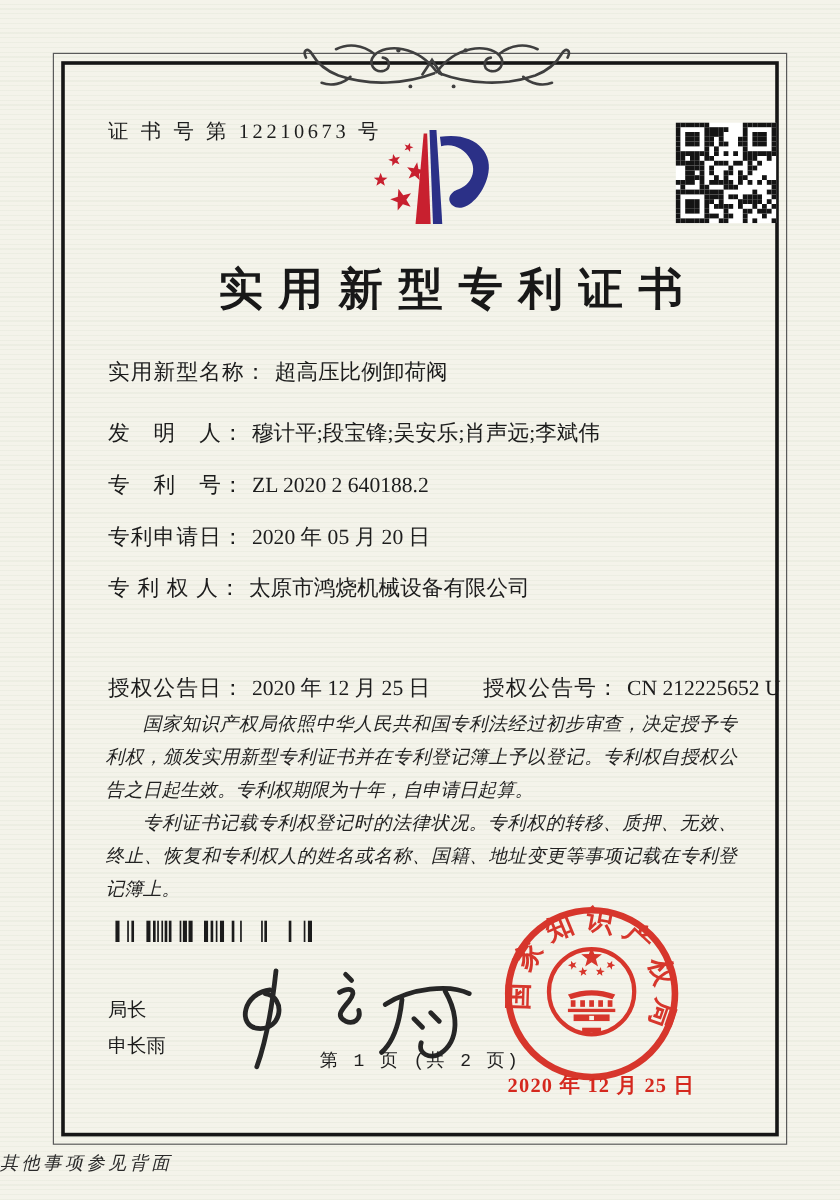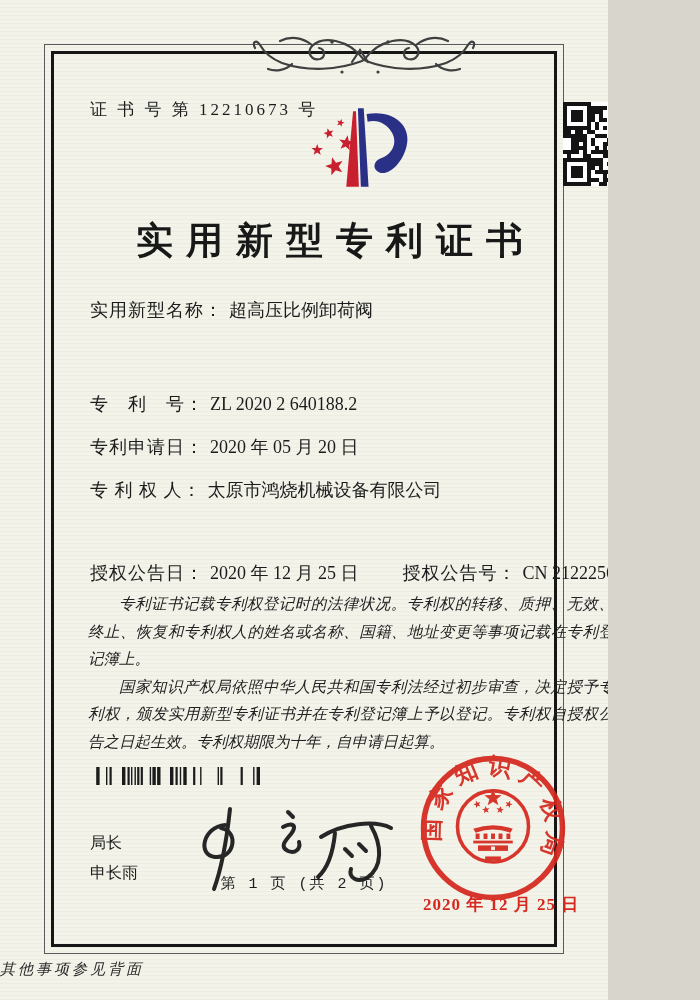--- a/index.html
+++ b/index.html
@@ -1,17 +1,17 @@
 <!DOCTYPE html>
 <html><head>
 <meta charset="utf-8">
 <style>
   html,body{margin:0;padding:0;background:#d8d6cc;}
   .page{
-    position:relative;width:608px;height:1000px;overflow:hidden;
+    position:relative;width:700px;height:1000px;overflow:hidden;
     background:#f4f3ea;
     background-image:repeating-linear-gradient(0deg, rgba(170,190,160,0.10) 0 1px, rgba(255,255,255,0) 1px 4px);
     font-family:"Liberation Serif","DejaVu Serif",serif;color:#222;
   }
   .border-outer{position:absolute;left:44px;top:44px;right:44px;bottom:46px;border:1px solid #5a5a5a;}
   .border-inner{position:absolute;left:51px;top:51px;right:51px;bottom:53px;border:3px solid #161616;}
   .flourish{position:absolute;left:240px;top:28px;width:240px;height:60px;}
   .cert-no{position:absolute;left:90px;top:98px;font-size:17px;letter-spacing:3px;color:#1d1d1d;}
   .logo{position:absolute;left:292px;top:100px;width:126px;height:95px;}
   .qr{position:absolute;left:563px;top:102px;width:84px;height:84px;}
@@ -328,36 +328,39 @@
         <rect x="64" y="80" width="4" height="4"></rect>
         <rect x="80" y="80" width="4" height="4"></rect>
       </g>
   </svg>
 
   <div class="title">实用新型专利证书</div>
 
   <div class="field" style="top:298px">
     <span class="lab">实用新型名称：</span><span class="val">超高压比例卸荷阀</span>
   </div>
+  <div class="field" style="top:349px">
+    <span class="lab">发　明　人：</span><span class="val">穆计平;段宝锋;吴安乐;肖声远;李斌伟</span>
+  </div>
   <div class="field" style="top:392px">
     <span class="lab">专　利　号：</span><span class="val">ZL 2020 2 640188.2</span>
   </div>
   <div class="field" style="top:435px">
     <span class="lab">专利申请日：</span><span class="val">2020 年 05 月 20 日</span>
   </div>
   <div class="field" style="top:478px">
     <span class="lab">专 利 权 人：</span><span class="val">太原市鸿烧机械设备有限公司</span>
   </div>
   <div class="field" style="top:561px">
     <span class="lab">授权公告日：</span><span class="val">2020 年 12 月 25 日</span><span class="lab2">授权公告号：</span><span class="val">CN 212225652 U</span>
   </div>
 
   <div class="paras">
+    <p>国家知识产权局依照中华人民共和国专利法经过初步审查，决定授予专利权，颁发实用新型专利证书并在专利登记簿上予以登记。专利权自授权公告之日起生效。专利权期限为十年，自申请日起算。</p>
     <p>专利证书记载专利权登记时的法律状况。专利权的转移、质押、无效、终止、恢复和专利权人的姓名或名称、国籍、地址变更等事项记载在专利登记簿上。</p>
-    <p>国家知识产权局依照中华人民共和国专利法经过初步审查，决定授予专利权，颁发实用新型专利证书并在专利登记簿上予以登记。专利权自授权公告之日起生效。专利权期限为十年，自申请日起算。</p>
   </div>
 
   <svg class="barcode" viewBox="0 0 180 18">
     <g id="bc-bars" fill="#1b1b1b">
         <rect x="6.2" y="0" width="3.4" height="18"></rect>
         <rect x="16.0" y="0" width="1.4" height="18"></rect>
         <rect x="19.5" y="0" width="2.2" height="18"></rect>
         <rect x="32.0" y="0" width="3.4" height="18"></rect>
         <rect x="37.5" y="0" width="2.2" height="18"></rect>
         <rect x="41.0" y="0" width="1.4" height="18"></rect>

